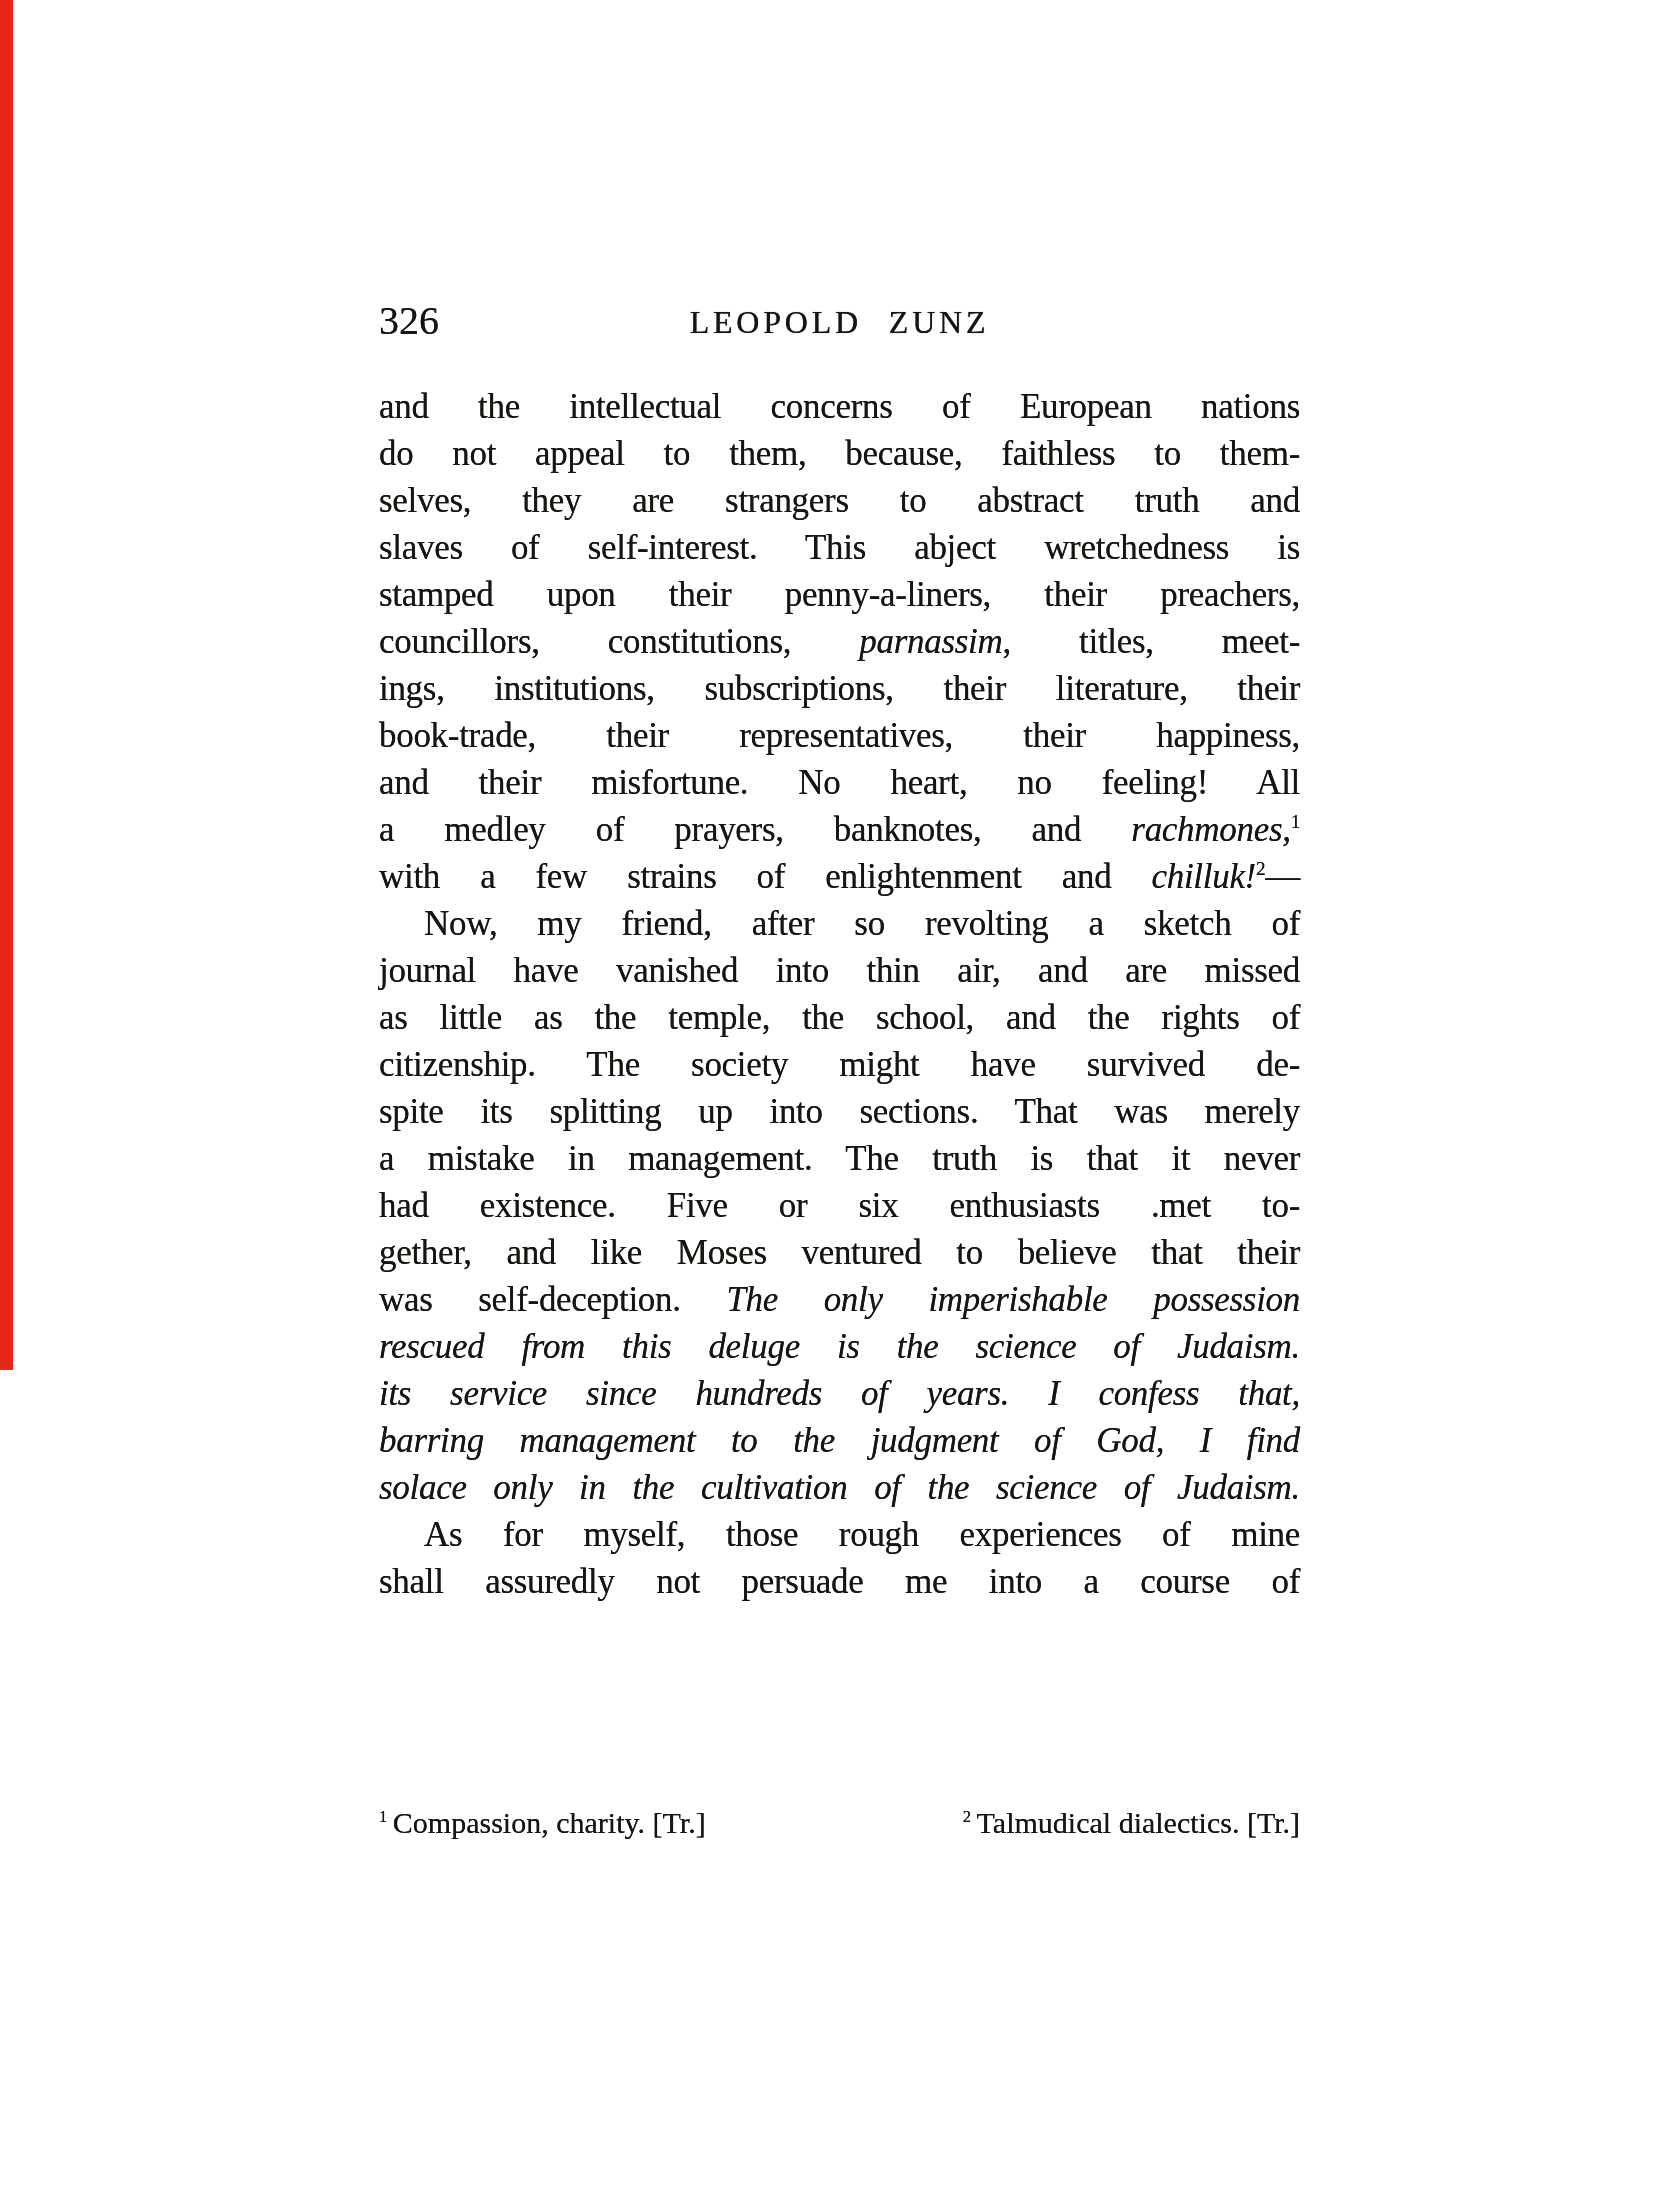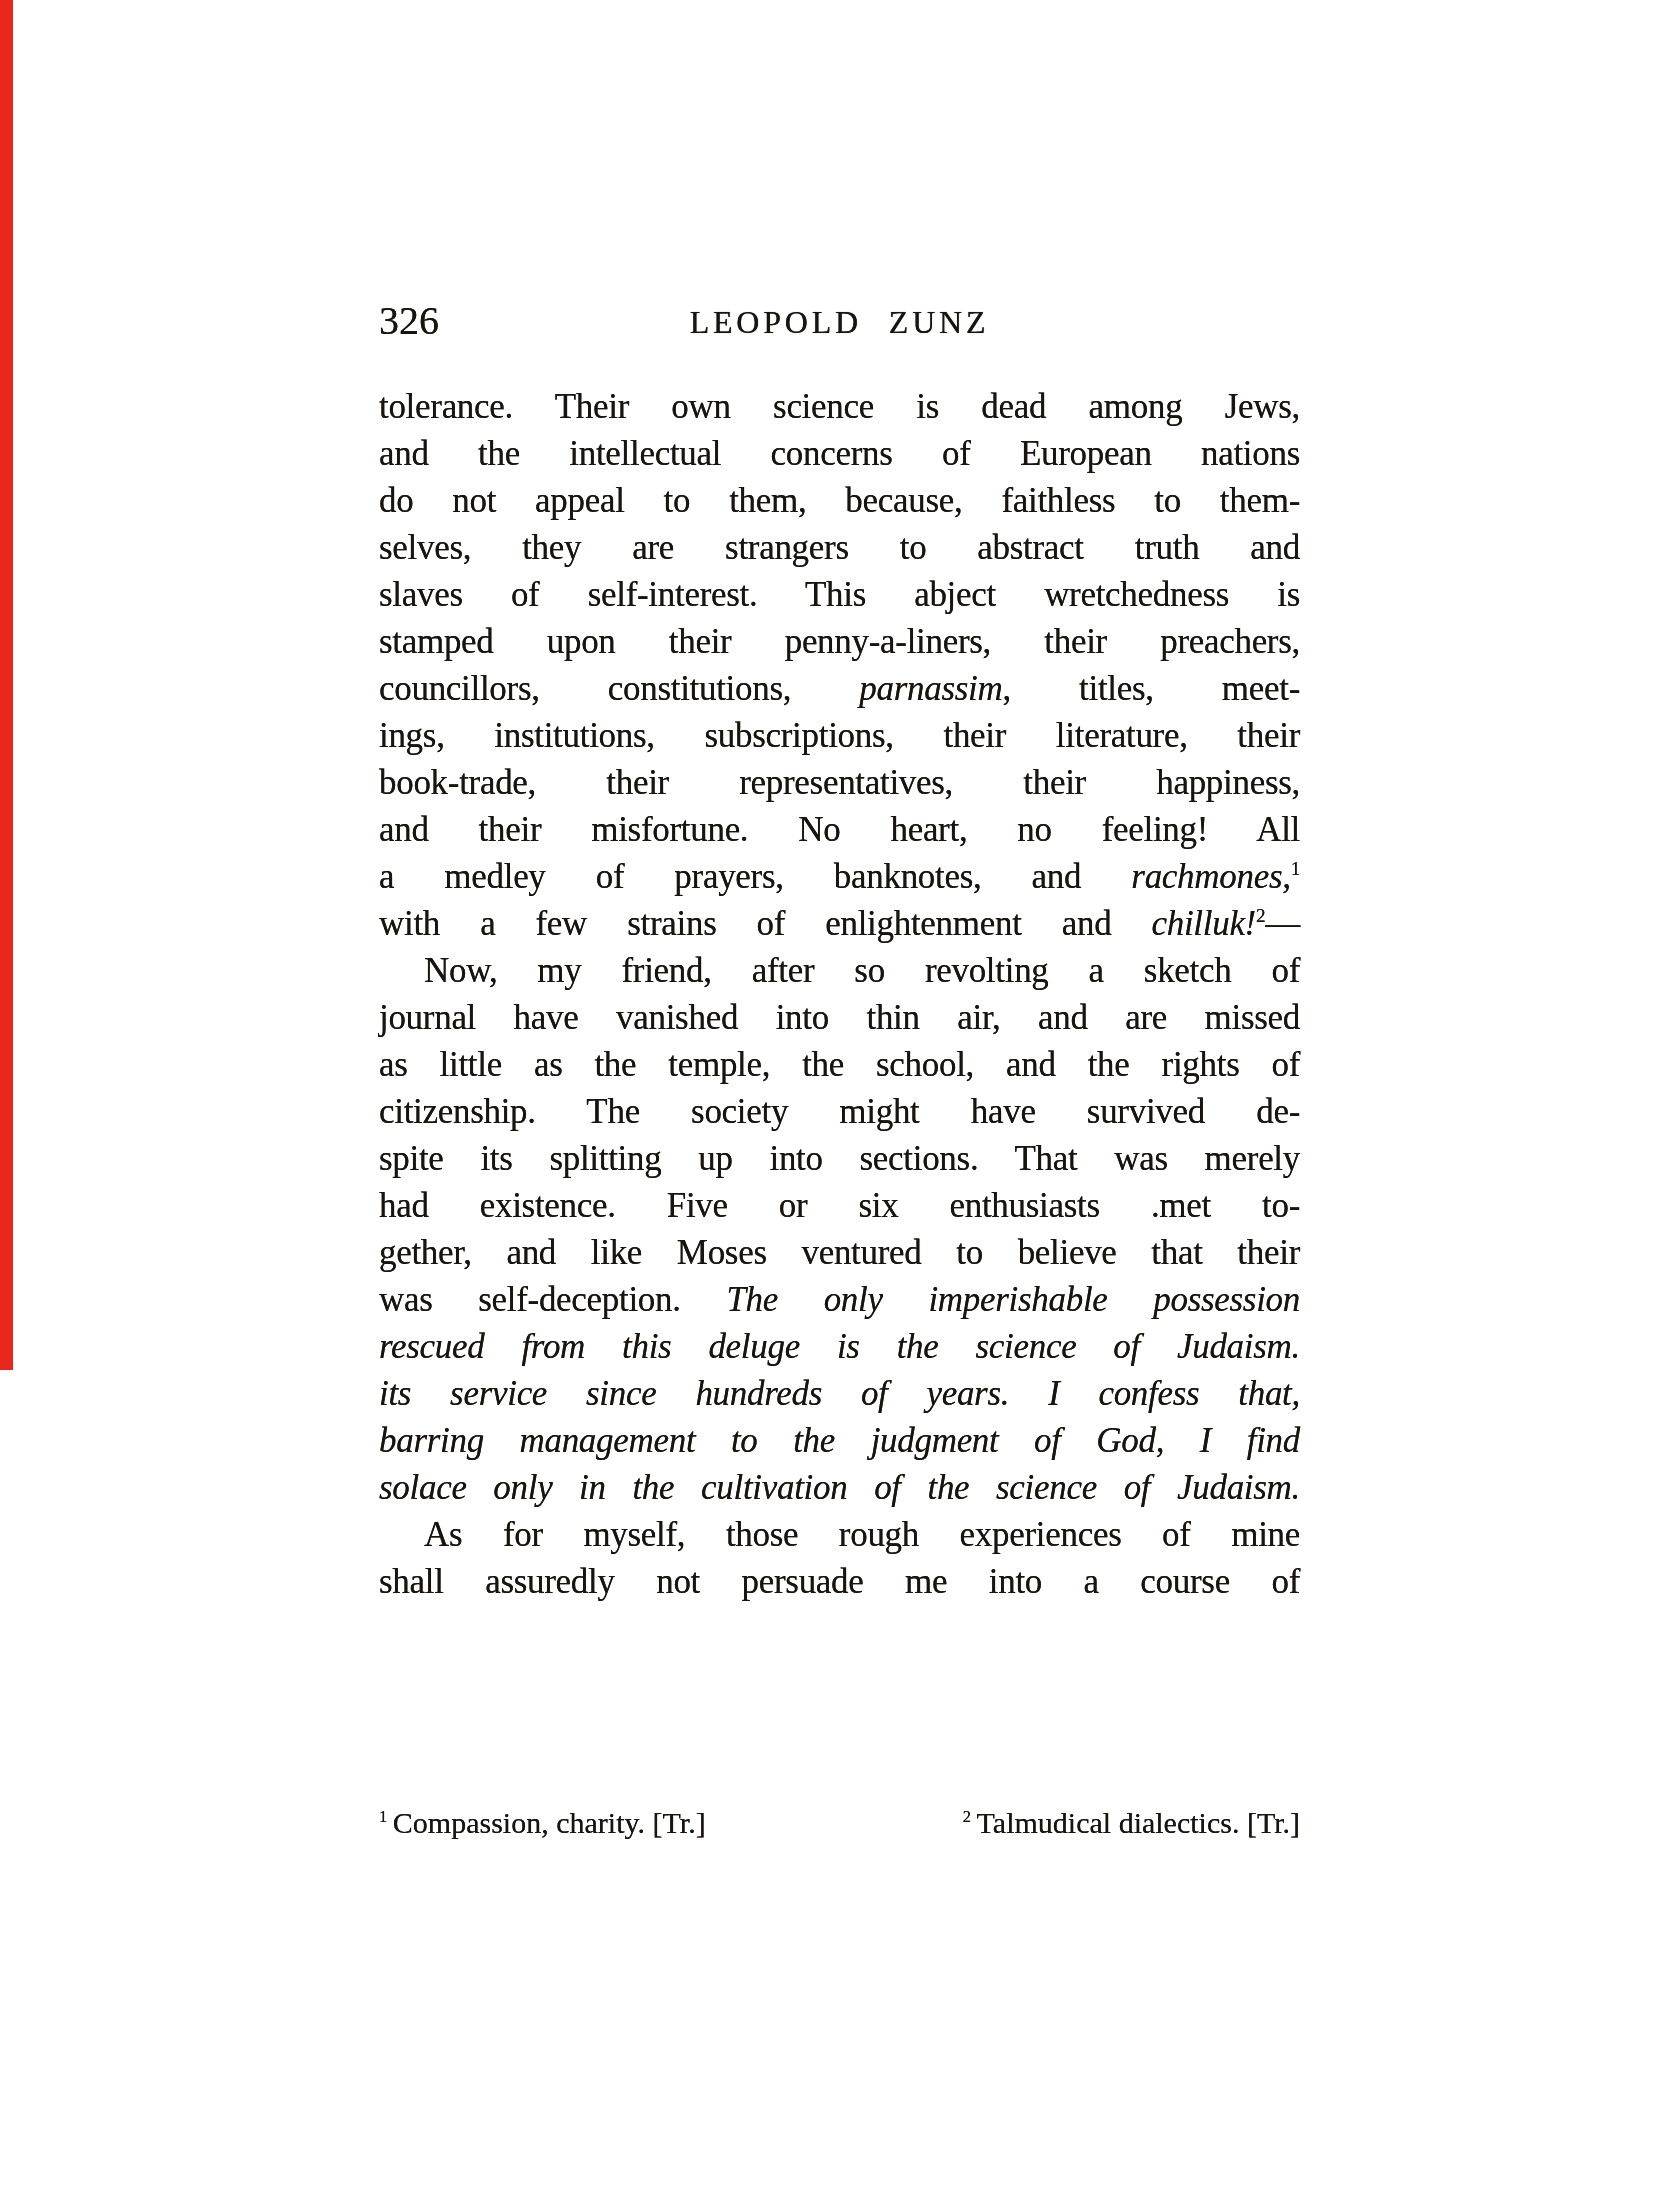--- a/index.html
+++ b/index.html
@@ -87,37 +87,37 @@
 <body style="color: rgb(24, 21, 17);">
 
 <div class="red-bar" style="background: rgb(232, 39, 28);"></div>
 
 <div class="header-row">
   <div class="page-number">326</div>
   <div class="running-title">LEOPOLD ZUNZ</div>
 </div>
 
 <div class="body-text">
-    <div class="line"><span>tolerance.  Their own science is dead among Jews,</span></div>
     <div class="line"><span>and the intellectual concerns of European nations</span></div>
     <div class="line"><span>do not appeal to them, because, faithless to them-</span></div>
     <div class="line"><span>selves, they are strangers to abstract truth and</span></div>
     <div class="line"><span>slaves of self-interest.  This abject wretchedness is</span></div>
     <div class="line"><span>stamped upon their penny-a-liners, their preachers,</span></div>
     <div class="line"><span>councillors, constitutions, </span><i>parnassim</i><span>, titles, meet-</span></div>
     <div class="line"><span>ings, institutions, subscriptions, their literature, their</span></div>
     <div class="line"><span>book-trade, their representatives, their happiness,</span></div>
     <div class="line"><span>and their misfortune.  No heart, no feeling!  All</span></div>
     <div class="line"><span>a medley of prayers, banknotes, and </span><i>rachmones,</i><sup>1</sup></div>
     <div class="line"><span>with a few strains of enlightenment and </span><i>chilluk!</i><sup>2</sup><span>—</span></div>
     <div class="line indent"><span>Now, my friend, after so revolting a sketch of</span></div>
     <div class="line"><span>journal have vanished into thin air, and are missed</span></div>
     <div class="line"><span>as little as the temple, the school, and the rights of</span></div>
     <div class="line"><span>citizenship.  The society might have survived de-</span></div>
     <div class="line"><span>spite its splitting up into sections.  That was merely</span></div>
+    <div class="line"><span>a mistake in management.  The truth is that it never</span></div>
     <div class="line"><span>had existence.  Five or six enthusiasts .met to-</span></div>
     <div class="line"><span>gether, and like Moses ventured to believe that their</span></div>
     <div class="line"><span>was self-deception.  </span><i>The only imperishable possession</i></div>
     <div class="line"><i>rescued from this deluge is the science of Judaism.</i></div>
     <div class="line"><i>its service since hundreds of years.  I confess that,</i></div>
     <div class="line"><i>barring management to the judgment of God, I find</i></div>
     <div class="line"><i>solace only in the cultivation of the science of Judaism.</i></div>
     <div class="line indent"><span>As for myself, those rough experiences of mine</span></div>
     <div class="line"><span>shall assuredly not persuade me into a course of</span></div>
   </div>

